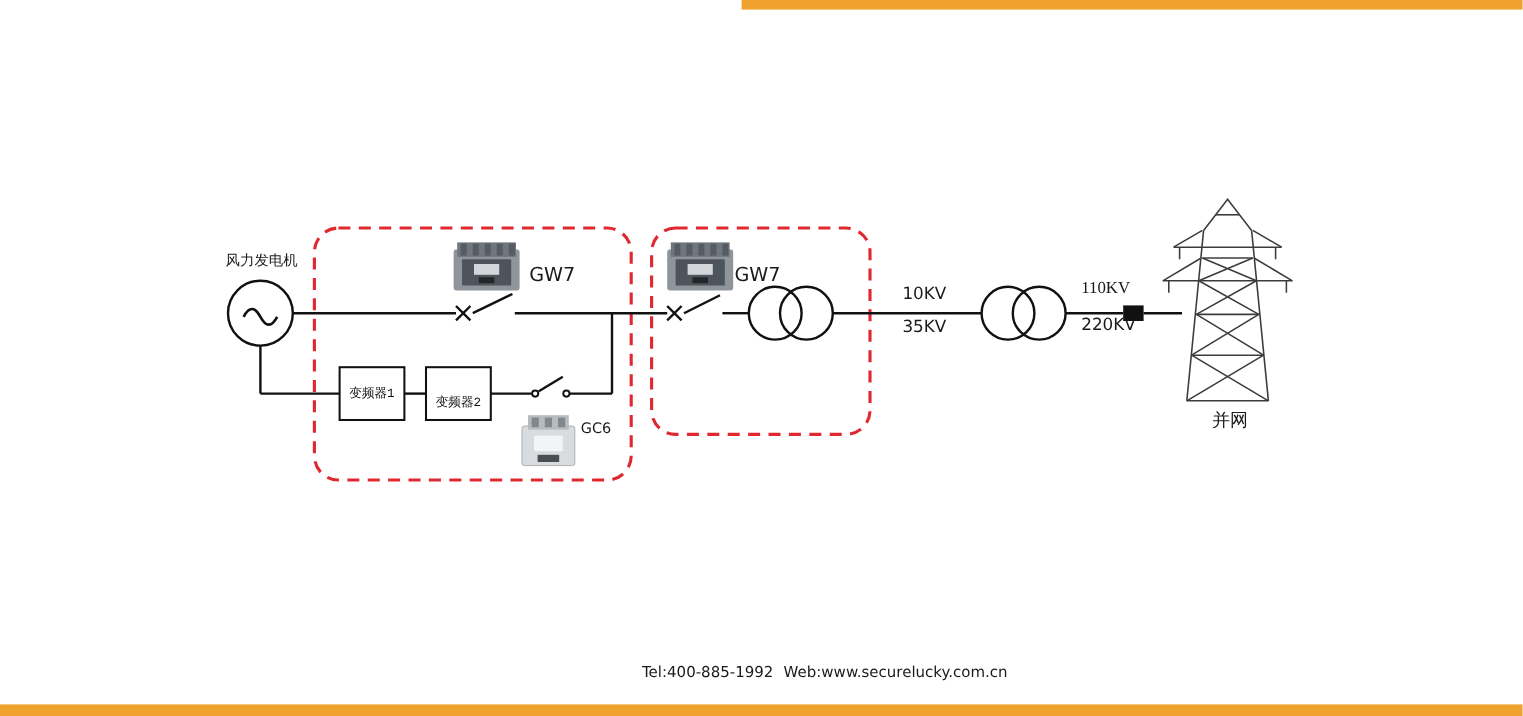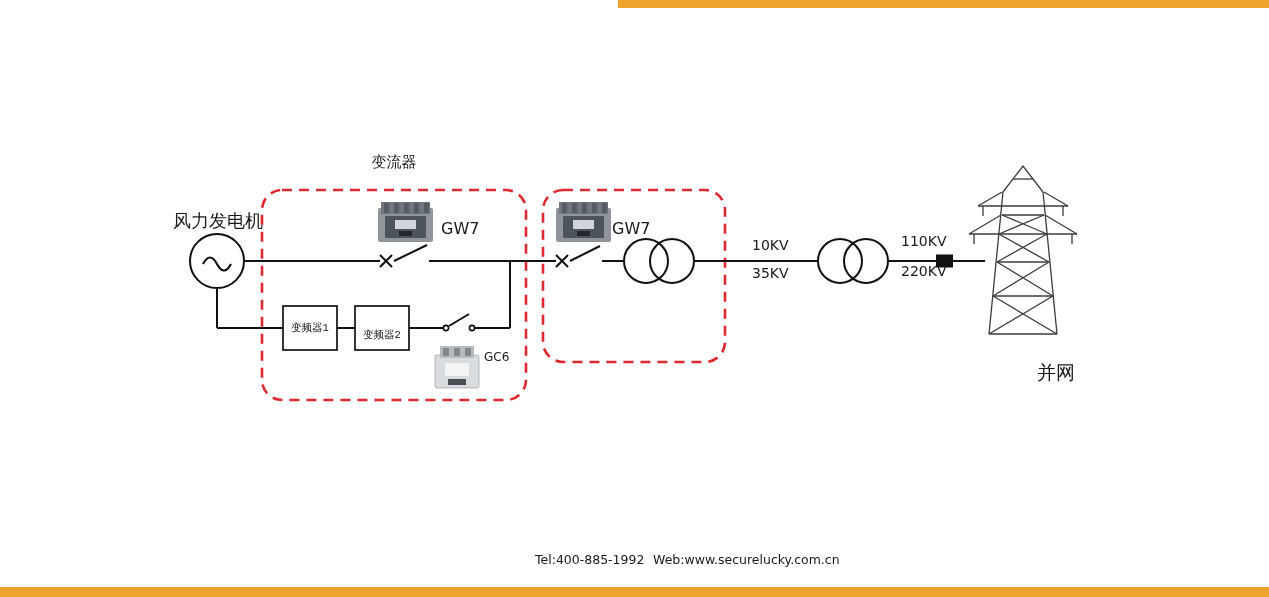--- a/index.html
+++ b/index.html
@@ -7,31 +7,31 @@
   body { font-family:"DejaVu Sans","Liberation Sans",sans-serif; color:#1a1a1a; }
   .page { position:relative; width:1269px; height:597px; background:#ffffff; overflow:hidden; }
 
   .accent-bar { position:absolute; background:#F0A22E; }
   .top-bar { top:0; left:618px; width:651px; height:8px; }
   .bottom-bar { left:0; bottom:0; width:1269px; height:10px; }
 
   .diagram-svg { position:absolute; left:0; top:0; width:1269px; height:597px; }
 
   .label { position:absolute; color:#1a1a1a; line-height:1.15; white-space:nowrap; }
-  .gen-label   { left:170px; top:211px; width:96px;  text-align:center; font-size:18px;font-family:Liberation Serif, serif; }
+  .gen-label   { left:170px; top:211px; width:96px;  text-align:center; font-size:12px;font-family:Liberation Serif, serif; }
   .box1-title  { left:262px; top:154px; width:264px; text-align:center; font-size:15px; }
   .box2-title  { left:543px; top:154px; width:182px; text-align:center; font-size:15px; }
   .gw7-1 { left:441px; top:220px; font-size:16px; }
   .gw7-2 { left:612px; top:220px; font-size:16px; }
   .gc6   { left:484px; top:351px; font-size:12px; }
   .kv10  { left:752px; top:237px; font-size:14px; }
   .kv35  { left:752px; top:265px; font-size:14px;text-align:center; }
-  .kv110 { left:901px; top:233px; font-size:14px; }
+  .kv110 { left:901px; top:233px; font-size:14px;font-family:Liberation Serif, serif; }
   .kv220 { left:901px; top:263px; font-size:14px; }
-  .grid-label { left:975px; top:342px; width:100px; text-align:right; font-size:19px;margin-top:20px; }
+  .grid-label { left:975px; top:342px; width:100px; text-align:center; font-size:15px; }
 
   .inv-box-label { position:absolute; width:54px; height:44px; display:flex; align-items:center;
                    justify-content:center; font-size:10.5px; color:#111;font-family:Liberation Mono, monospace; }
   .inv1 { left:283px; top:306px; }
   .inv2 { left:355px; top:313px; }
 
   .footer-text { position:absolute; color:#1a1a1a; white-space:nowrap; }
   .company { left:65px;  top:550px; font-size:13px; font-weight:600; letter-spacing:0.2px; }
   .tel     { left:535px; top:552px; font-size:12.5px; }
   .web     { left:653px; top:552px; font-size:12.5px; }
@@ -154,21 +154,20 @@
       <path d="M 999 234 L 1049 262 M 1047 234 L 997 262"></path>
       <path d="M 997 262 L 1049 262"></path>
       <path d="M 997 262 L 1053 296 M 1049 262 L 993 296"></path>
       <path d="M 993 296 L 1053 296"></path>
       <path d="M 993 296 L 1057 334 M 1053 296 L 989 334"></path>
       <path d="M 989 334 L 1057 334"></path>
     </g>
   </svg>
 
   <div class="label gen-label">风力发电机</div>
-  <div class="label box1-title">变流器</div>
 
   <div class="label gw7-1">GW7</div>
   <div class="label gw7-2">GW7</div>
   <div class="label gc6">GC6</div>
 
   <div class="inv-box-label inv1">变频器1</div>
   <div class="inv-box-label inv2">变频器2</div>
 
   <div class="label kv10">10KV</div>
   <div class="label kv35">35KV</div>

